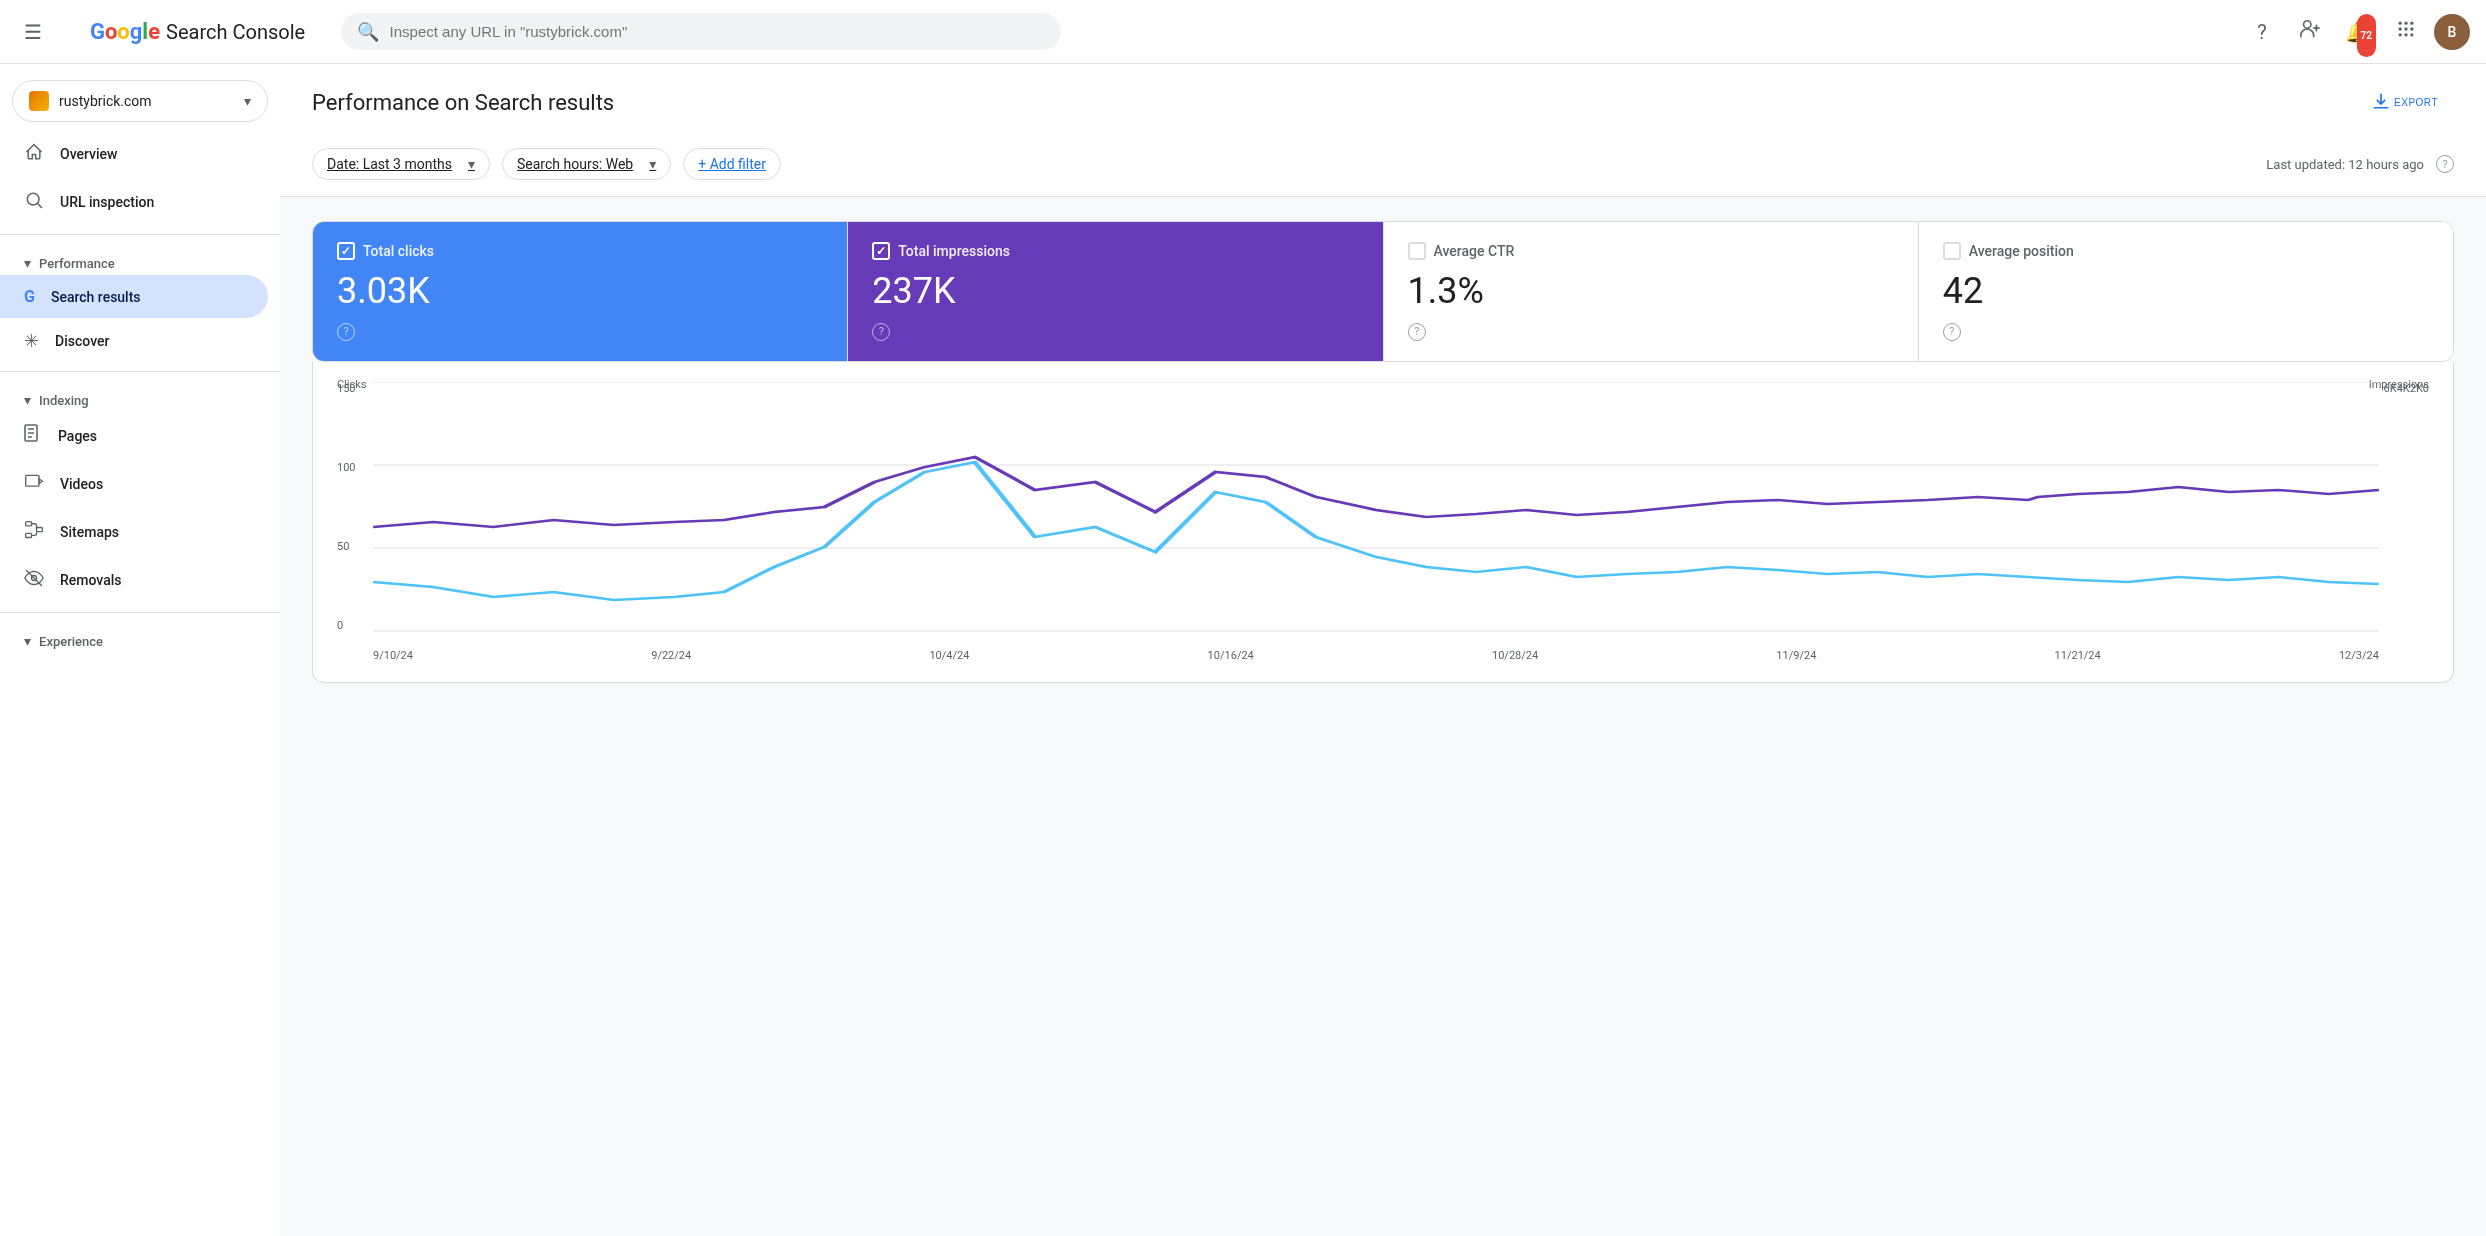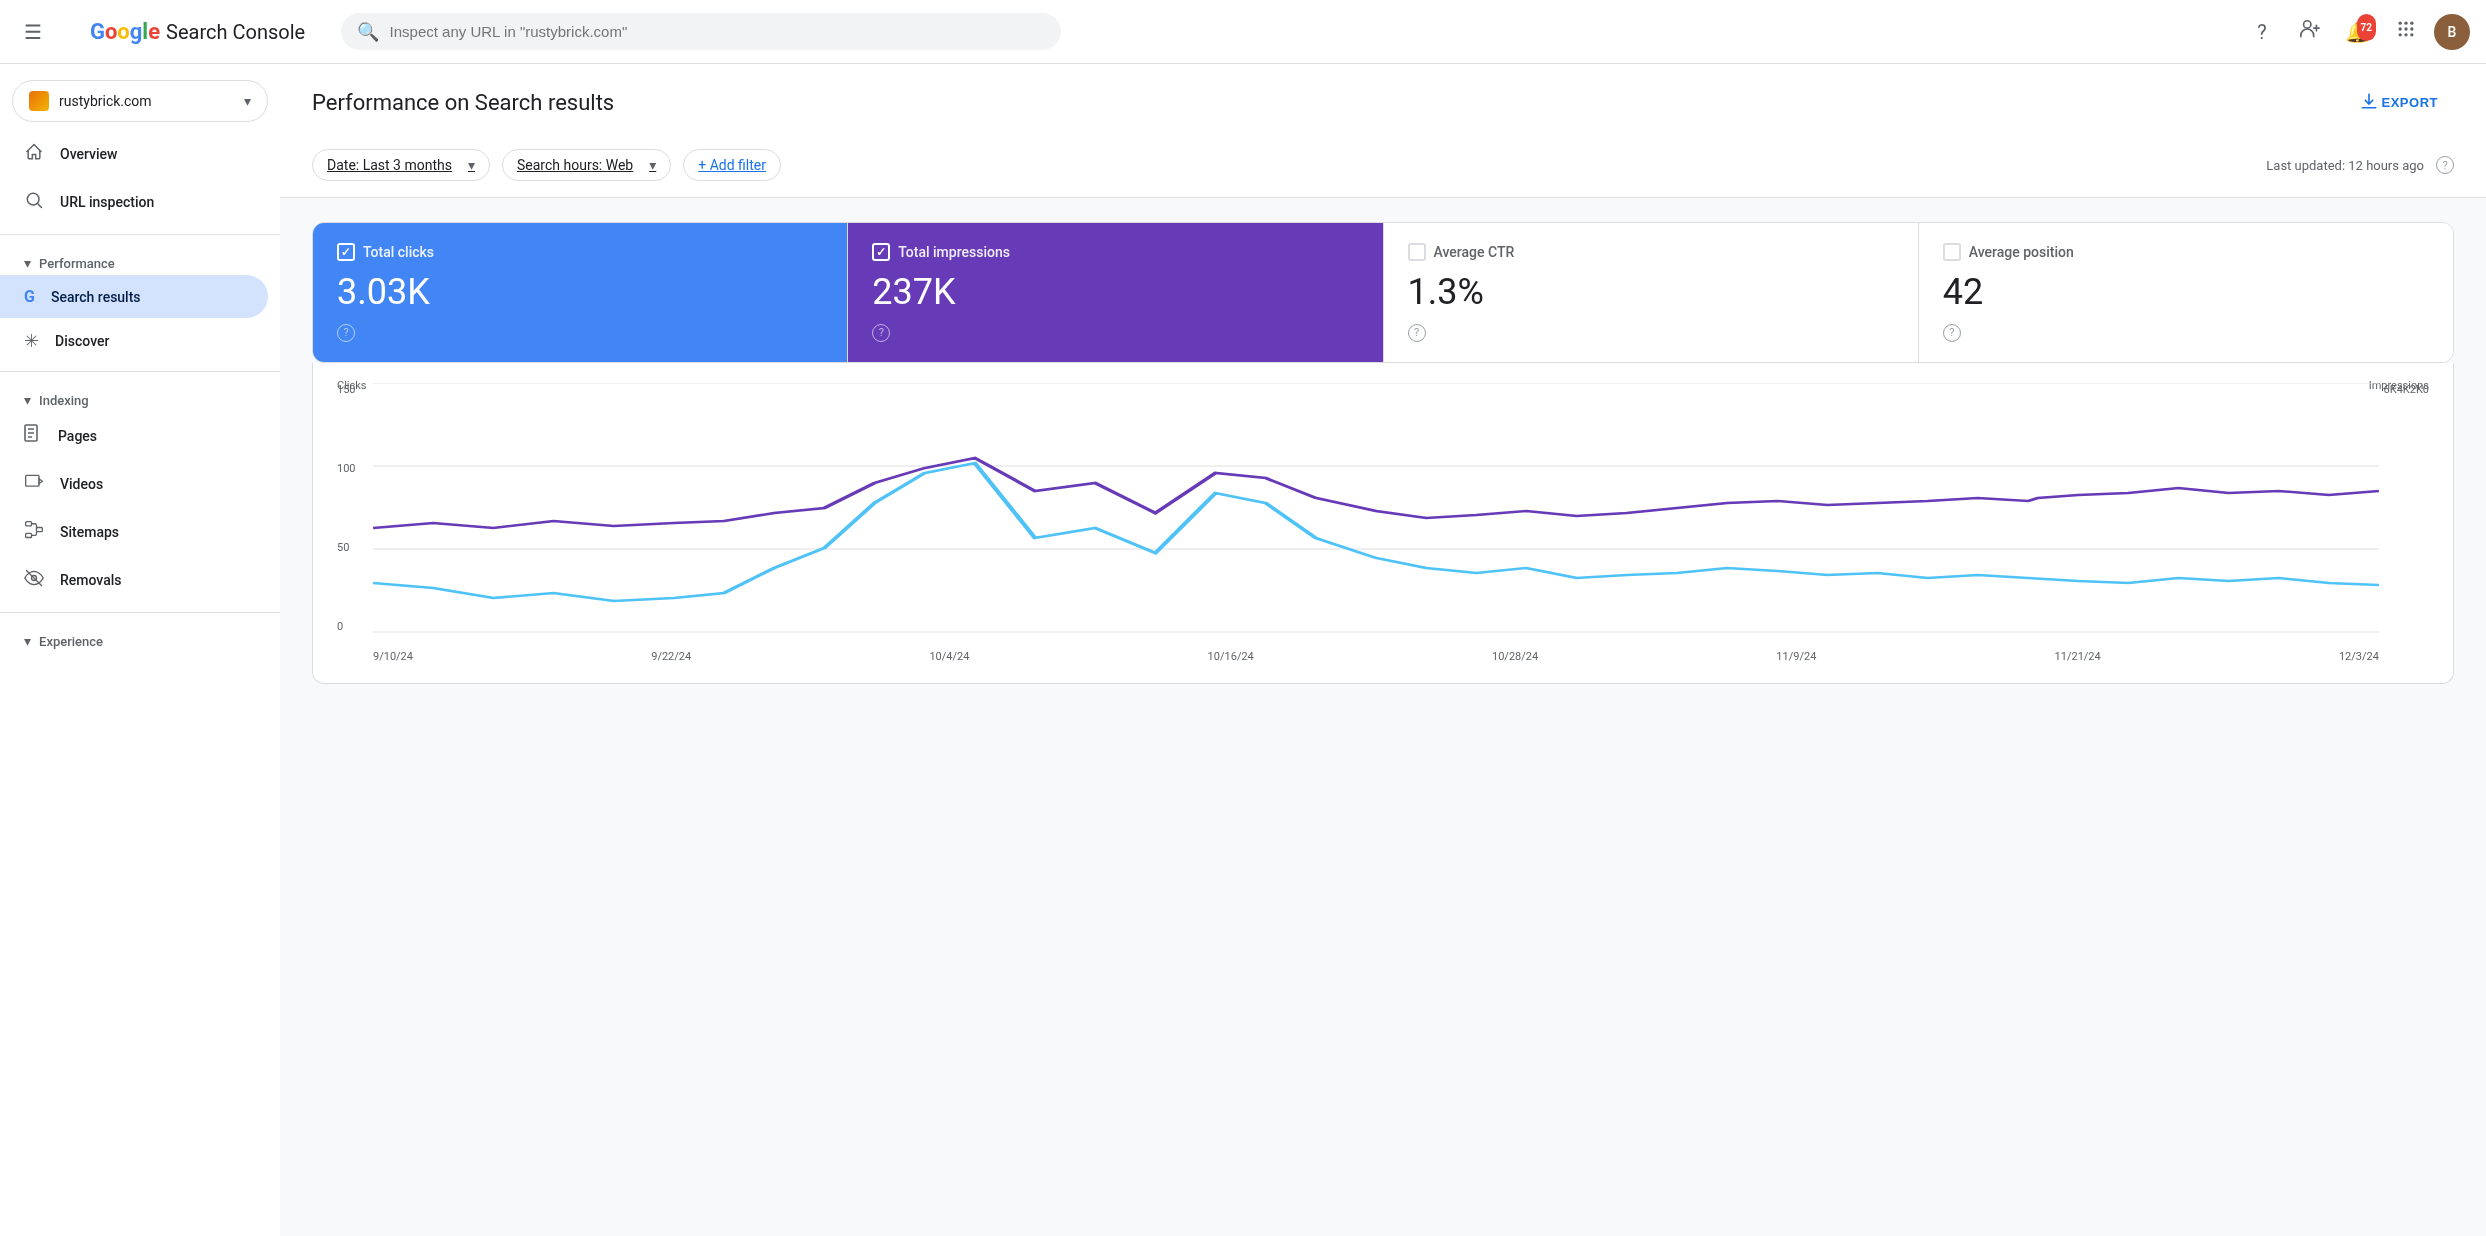--- a/index.html
+++ b/index.html
@@ -30,21 +30,21 @@
       flex: 1; outline: none;
     }
     .topbar-right { display: flex; align-items: center; gap: 8px; margin-left: auto; }
     .icon-btn {
       width: 40px; height: 40px; border-radius: 50%; display: flex; align-items: center;
       justify-content: center; cursor: pointer; color: #5f6368; font-size: 20px;
       position: relative;
     }
     .notif-badge {
       position: absolute; top: 2px; right: 2px; background: #ea4335;
-      color: white; border-radius: 10px; font-size: 10px; padding: 8px 4px;
+      color: white; border-radius: 10px; font-size: 10px; padding: 16px 4px;
       font-weight: 600; min-width: 18px; text-align: center;
     }
     .avatar { width: 36px; height: 36px; border-radius: 50%; background: #8b5e3c; cursor: pointer; overflow: hidden; display: flex; align-items: center; justify-content: center; color: white; font-weight: 500; font-size: 14px; }
 
     
     .main-layout { display: flex; flex: 1; overflow: hidden; }
 
     
     .sidebar {
       width: 280px; background: #fff; flex-shrink: 0; overflow-y: auto;
@@ -79,21 +79,21 @@
     .content { flex: 1; overflow-y: auto; padding: 0; background: #f8f9fa; }
 
     .content-header {
       display: flex; align-items: center; justify-content: space-between;
       padding: 20px 32px 16px; background: #fff;
     }
     .page-title { font-size: 22px; font-weight: 400; color: #202124; }
     .export-btn {
       display: flex; align-items: center; gap: 4px; padding: 8px 16px;
       border: none; background: transparent; cursor: pointer; color: #1a73e8;
-      font-size: 13px; font-weight: 700; letter-spacing: 0.5px;
+      font-size: 10px; font-weight: 400; letter-spacing: 0.5px;
     }
 
     .filter-bar {
       display: flex; align-items: center; gap: 12px; padding: 12px 32px 16px;
       background: #fff; border-bottom: 1px solid #e0e0e0; flex-wrap: wrap;
     }
     .filter-chip {
       display: flex; align-items: center; gap: 16px; padding: 7px 14px;
       border: 1px solid #dadce0; border-radius: 20px; cursor: pointer;
       font-size: 14px; color: #202124; background: #fff; text-decoration: underline;

